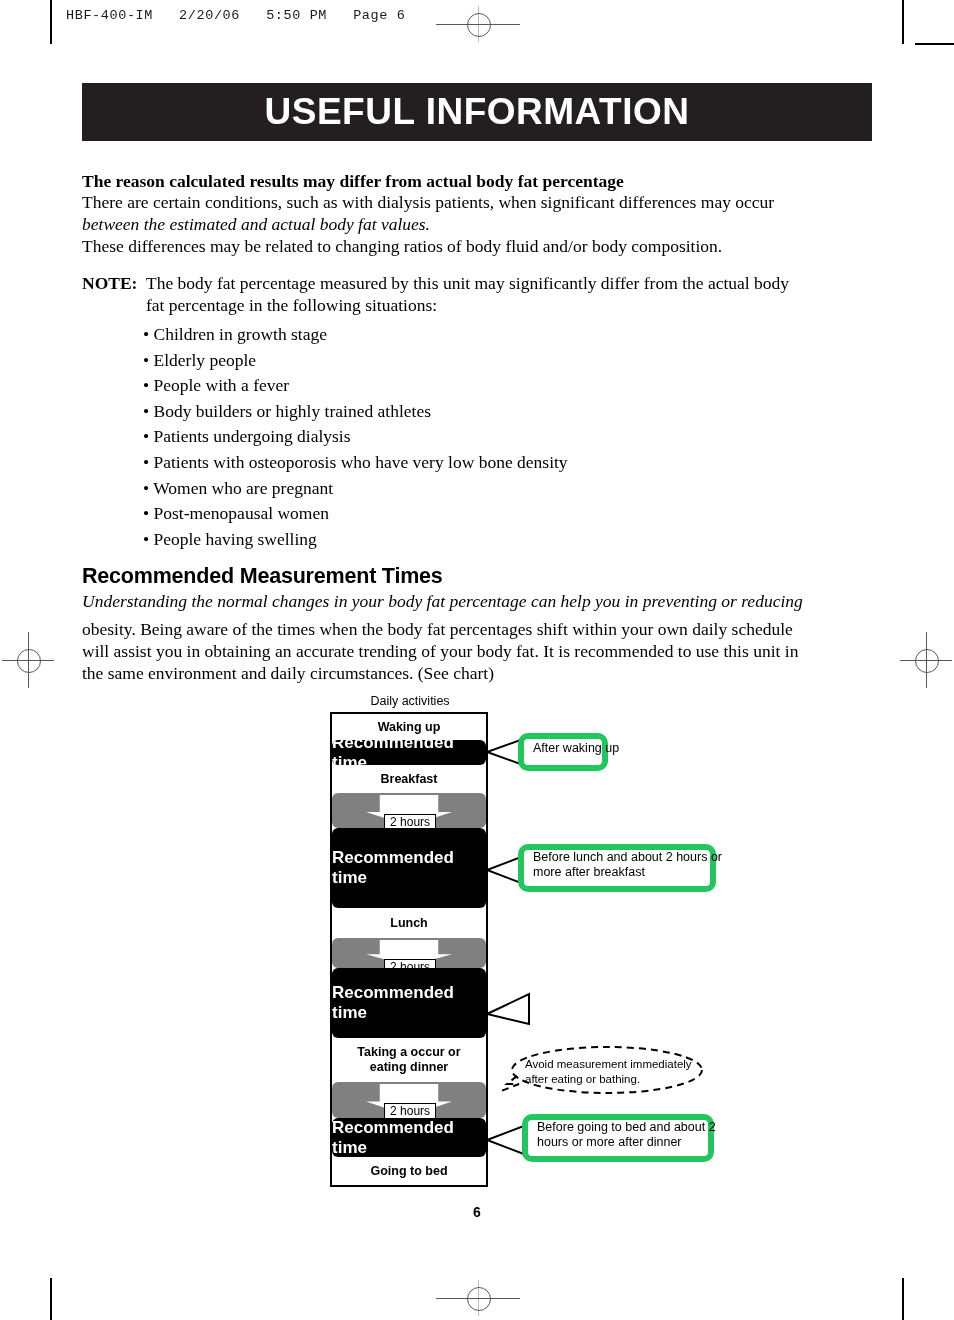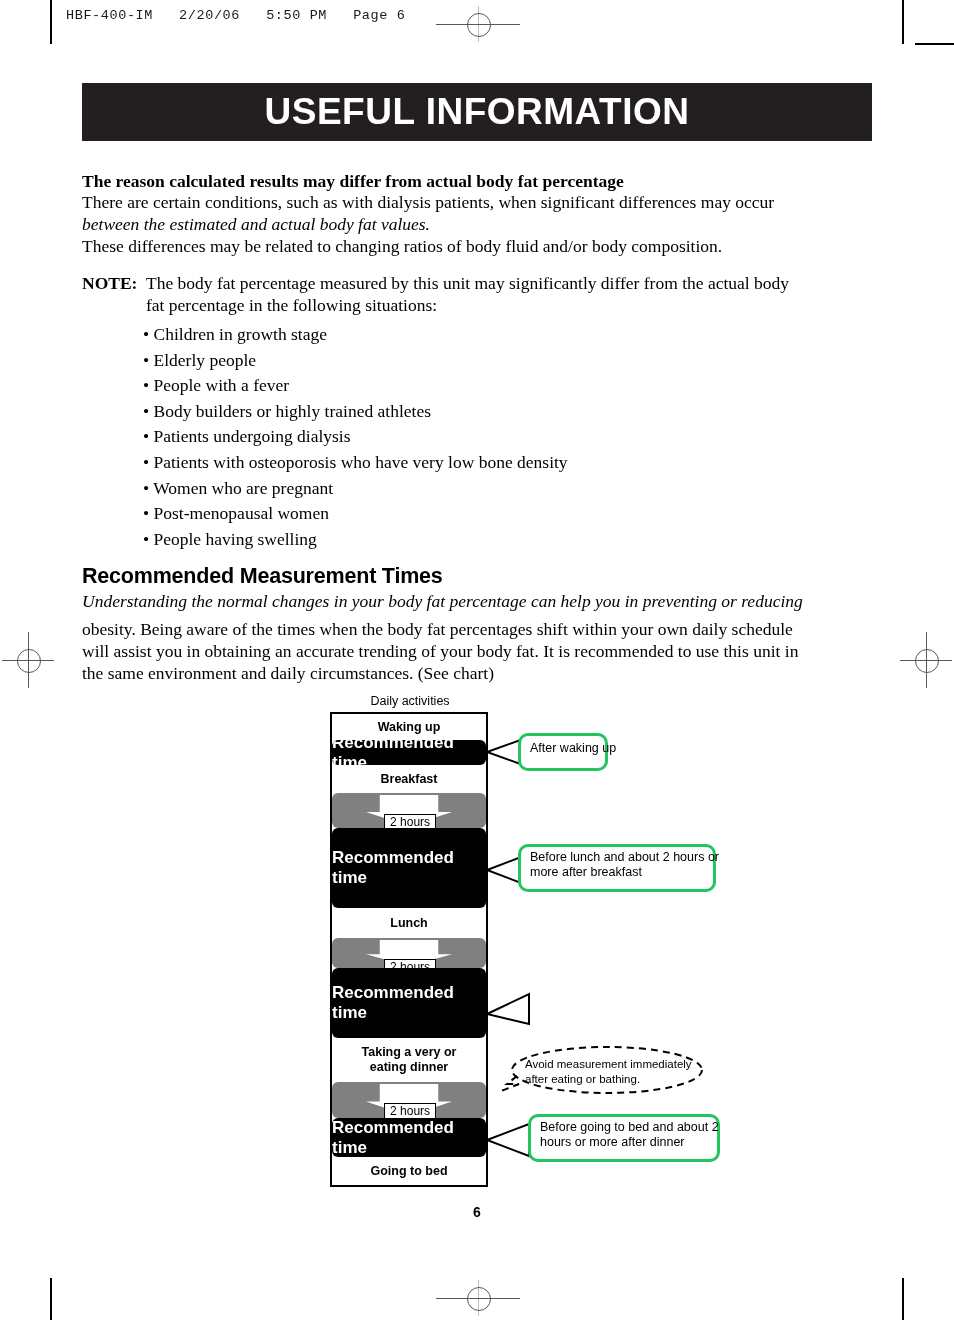--- a/index.html
+++ b/index.html
@@ -148,21 +148,21 @@
     color: #000;
     white-space: nowrap;
     margin-top: 20px;
   }
 
   
   .callout {
     position: absolute;
     box-sizing: border-box;
     background: #ffffff;
-    border: 3px solid #22c55e;
+    border: 6px solid #22c55e;
     border-radius: 10px;
     font-family: "Liberation Sans", "DejaVu Sans", sans-serif;
     font-size: 12.5px;
     line-height: 15.5px;
     padding: 6px 8px 12px 9px;
     display: flex; align-items: center;
     z-index: 5;
   }
   .callout .ln { display: block; white-space: nowrap; }
   .callout-tail { position: absolute; z-index: 4; }
@@ -281,21 +281,21 @@
       <span class="arrow-wrap">
           <span class="arrow-shape"></span>
         </span>
       <span class="arrow-label">2 hours</span>
     </div>
     <div class="row black" style="height:70px;">
       <span>Recommended time</span>
     </div>
     <div class="row white two-line" style="height:44px;">
       <span>
-        <span>Taking a very or</span><br>
+        <span>Taking a occur or</span><br>
         <span>eating dinner</span>
       </span>
     </div>
     <div class="row gray" style="height:36px;">
       <span class="arrow-wrap">
           <span class="arrow-shape"></span>
         </span>
       <span class="arrow-label">2 hours</span>
     </div>
     <div class="row black" style="height:39px;">
@@ -344,21 +344,21 @@
       <span class="ln">Avoid measurement immediately</span>
       <span class="ln">after eating or bathing.</span>
     </span>
   </div>
 
   <div class="callout-tail" style="left:155px; top:426px; width:45px; height:40px;">
     <svg width="45" height="40" viewBox="0 0 45 40">
       <polygon points="2,20 44,4 44,36" fill="#ffffff" stroke="#000000" stroke-width="2"></polygon>
     </svg>
   </div>
-  <div class="callout" style="left:198px; top:420px; width:192px; height:48px;">
+  <div class="callout" style="left:192px; top:420px; width:192px; height:48px;">
     <span>
       <span class="ln">Before going to bed and about 2</span>
       <span class="ln">hours or more after dinner</span>
     </span>
   </div>
 
 </div>
 
 <div class="pagenum">6</div>
 

